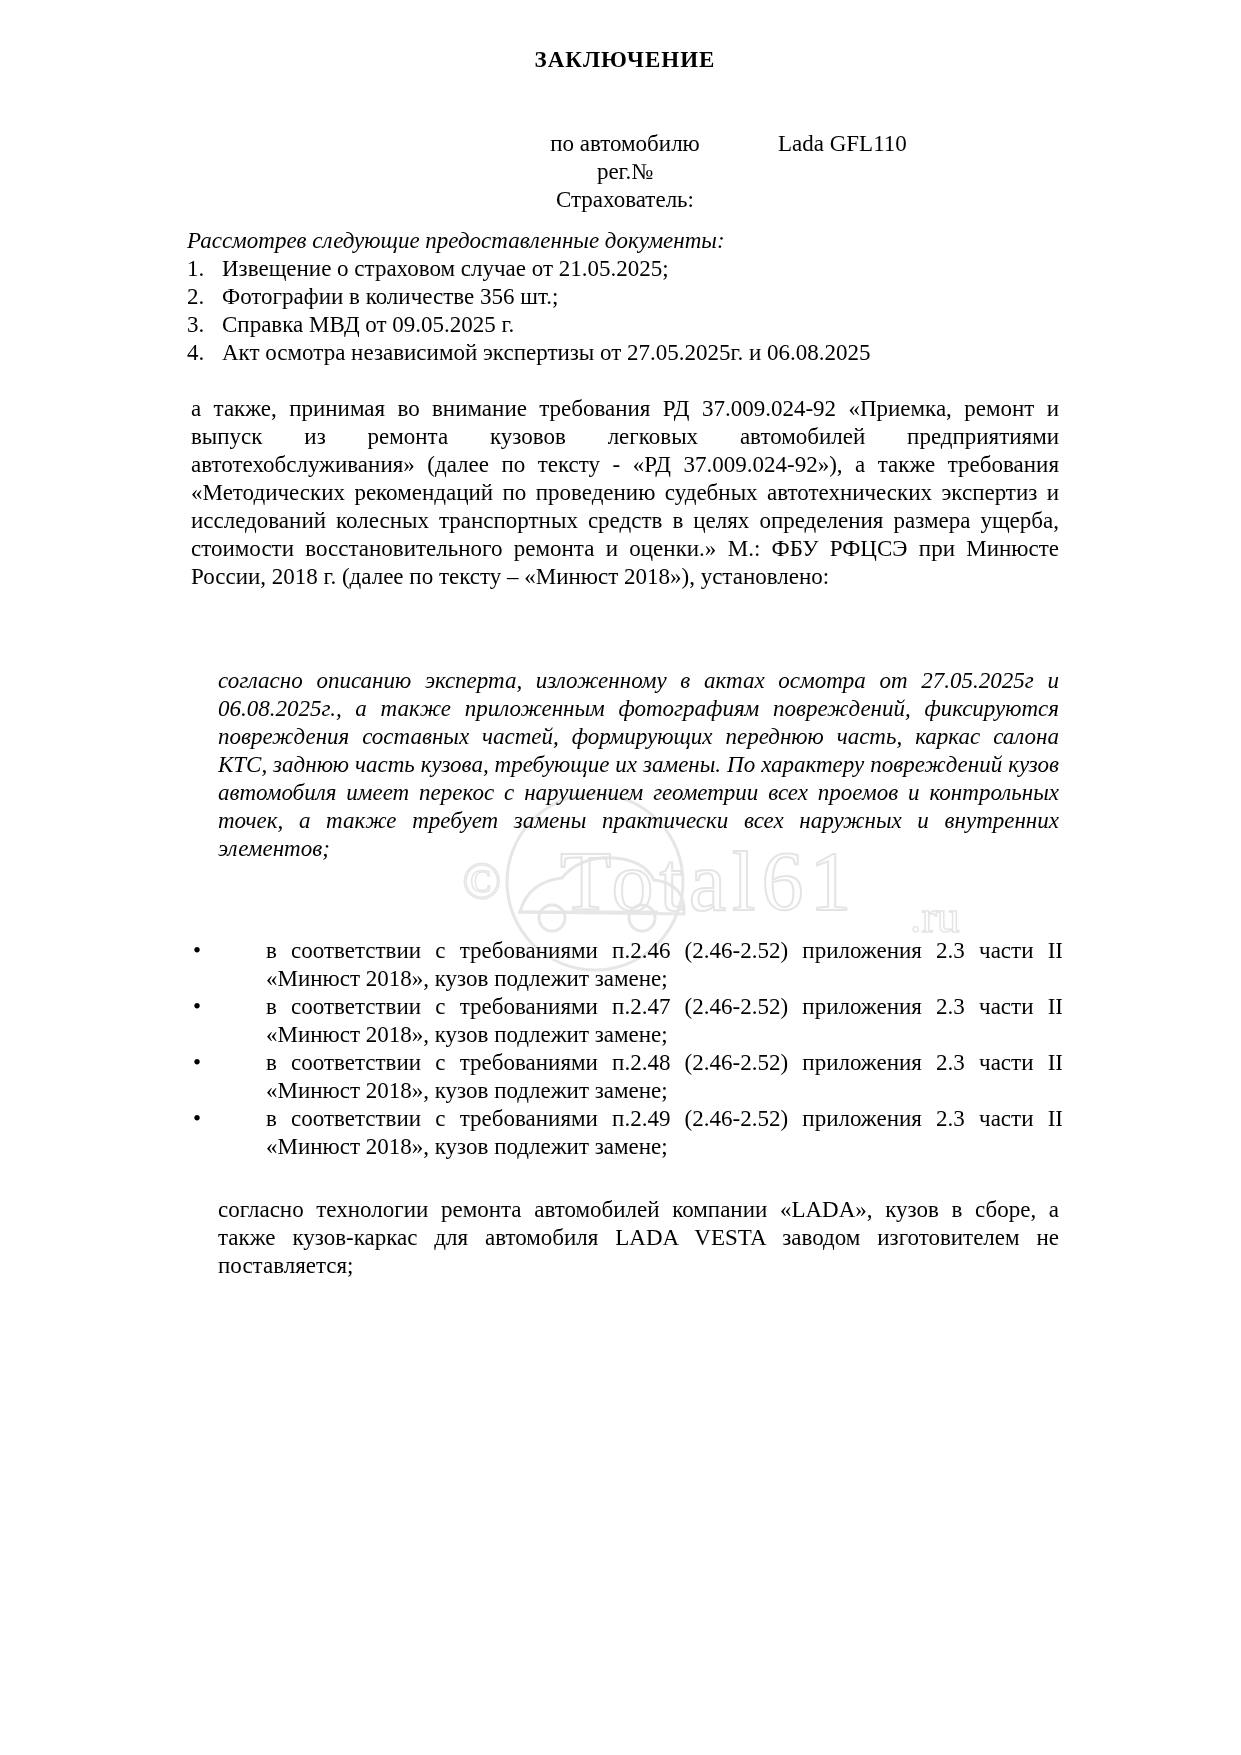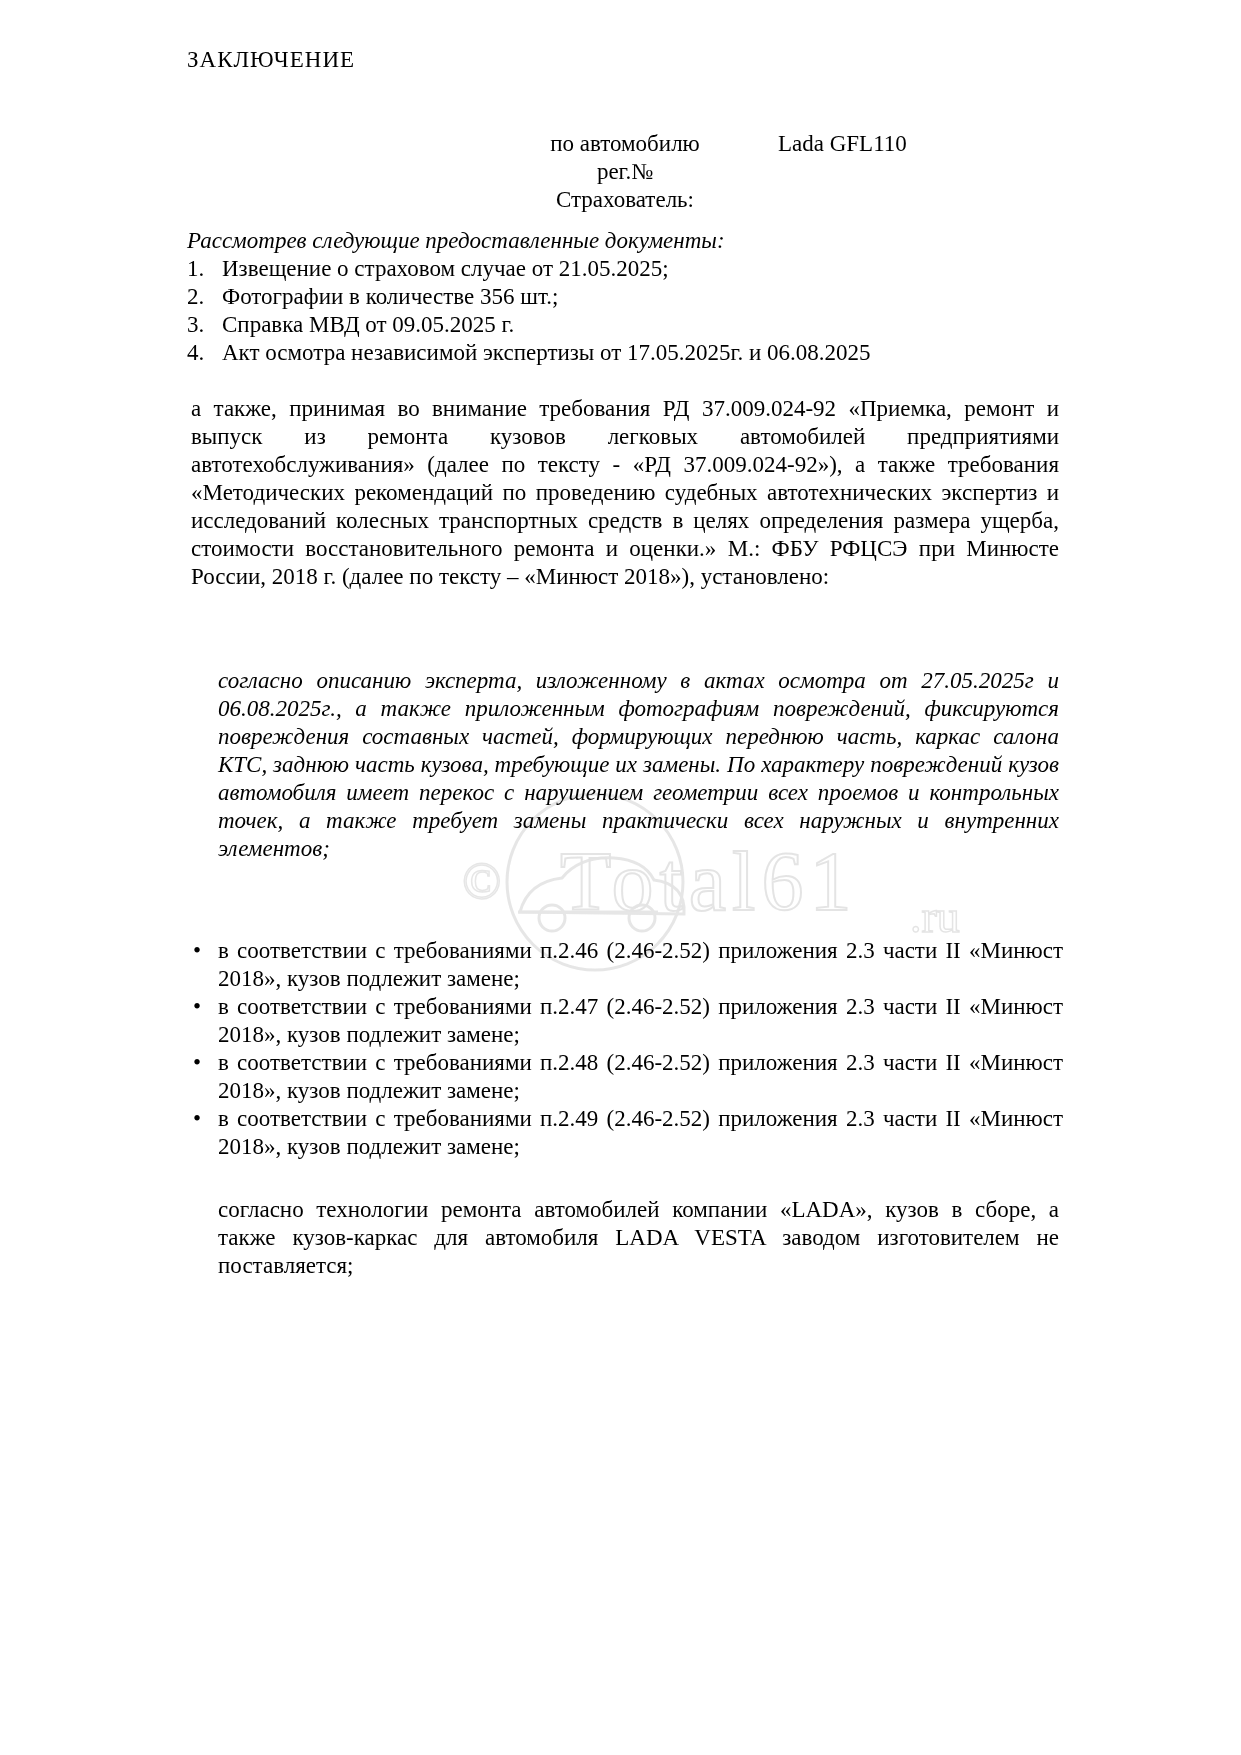--- a/index.html
+++ b/index.html
@@ -25,39 +25,41 @@
     z-index: 0;
   }
   .content {
     position: absolute;
     left: 187px;
     top: 46px;
     width: 876px;
     z-index: 1;
   }
   .title {
+    text-align: center;
     margin: 0 0 56px 0;
     letter-spacing: 1px;
+    font-weight: bold;
   }
   .vehicle { margin-bottom: 13px; text-align: center; }
   .vrow { position: relative; min-height: 28px; }
   .vval { position: absolute; left: 591px; top: 0; white-space: nowrap; }
   .docs { margin-bottom: 28px; }
   .docs-intro { margin: 0; font-style: italic; }
   .doc-item { display: flex; }
   .doc-item .num { flex: none; width: 35px; }
   .doc-item .txt { flex: 1; }
   .para { text-align: justify; margin: 4px; }
   .para-normative { margin-bottom: 76px; }
   .para-indent { margin-left: 31px; }
   .para-expert { margin-bottom: 74px; font-style: italic; }
   .bullets { margin-bottom: 35px; }
   .bullet { display: flex; }
   .bullet .marker { flex: none; width: 31px; padding-left: 6px; box-sizing: border-box; }
-  .bullet .btxt { flex: 1; text-align: justify; }
+  .bullet .btxt { flex: 1; text-align: justify; margin-left: 48px; }
 </style>
 </head>
 <body>
 
 <div class="page">
 
   <svg class="watermark" viewBox="0 0 640 220" xmlns="http://www.w3.org/2000/svg">
     <g fill="none" stroke="#d2d2d2" stroke-width="3">
       <circle cx="195" cy="112" r="88"></circle>
 
@@ -101,21 +103,21 @@
       <div class="doc-item">
         <span class="num">2.</span>
         <span class="txt">Фотографии в количестве 356 шт.;</span>
       </div>
       <div class="doc-item">
         <span class="num">3.</span>
         <span class="txt">Справка МВД от 09.05.2025 г.</span>
       </div>
       <div class="doc-item">
         <span class="num">4.</span>
-        <span class="txt">Акт осмотра независимой экспертизы от 17.05.2025г. и 06.08.2025</span>
+        <span class="txt">Акт осмотра независимой экспертизы от 27.05.2025г. и 06.08.2025</span>
       </div>
     </div>
 
     <p class="para para-normative">а также, принимая во внимание требования РД 37.009.024-92 «Приемка, ремонт и выпуск из ремонта кузовов легковых автомобилей предприятиями автотехобслуживания» (далее по тексту - «РД 37.009.024-92»), а также требования «Методических рекомендаций по проведению судебных автотехнических экспертиз и исследований колесных транспортных средств в целях определения размера ущерба, стоимости восстановительного ремонта и оценки.» М.: ФБУ РФЦСЭ при Минюсте России, 2018 г. (далее по тексту – «Минюст 2018»), установлено:</p>
 
     <p class="para para-indent para-expert">согласно описанию эксперта, изложенному в актах осмотра от 27.05.2025г и 06.08.2025г., а также приложенным фотографиям повреждений, фиксируются повреждения составных частей, формирующих переднюю часть, каркас салона КТС, заднюю часть кузова, требующие их замены. По характеру повреждений кузов автомобиля имеет перекос с нарушением геометрии всех проемов и контрольных точек, а также требует замены практически всех наружных и внутренних элементов;</p>
 
     <div class="bullets">
       <div class="bullet">
         <span class="marker">•</span>

